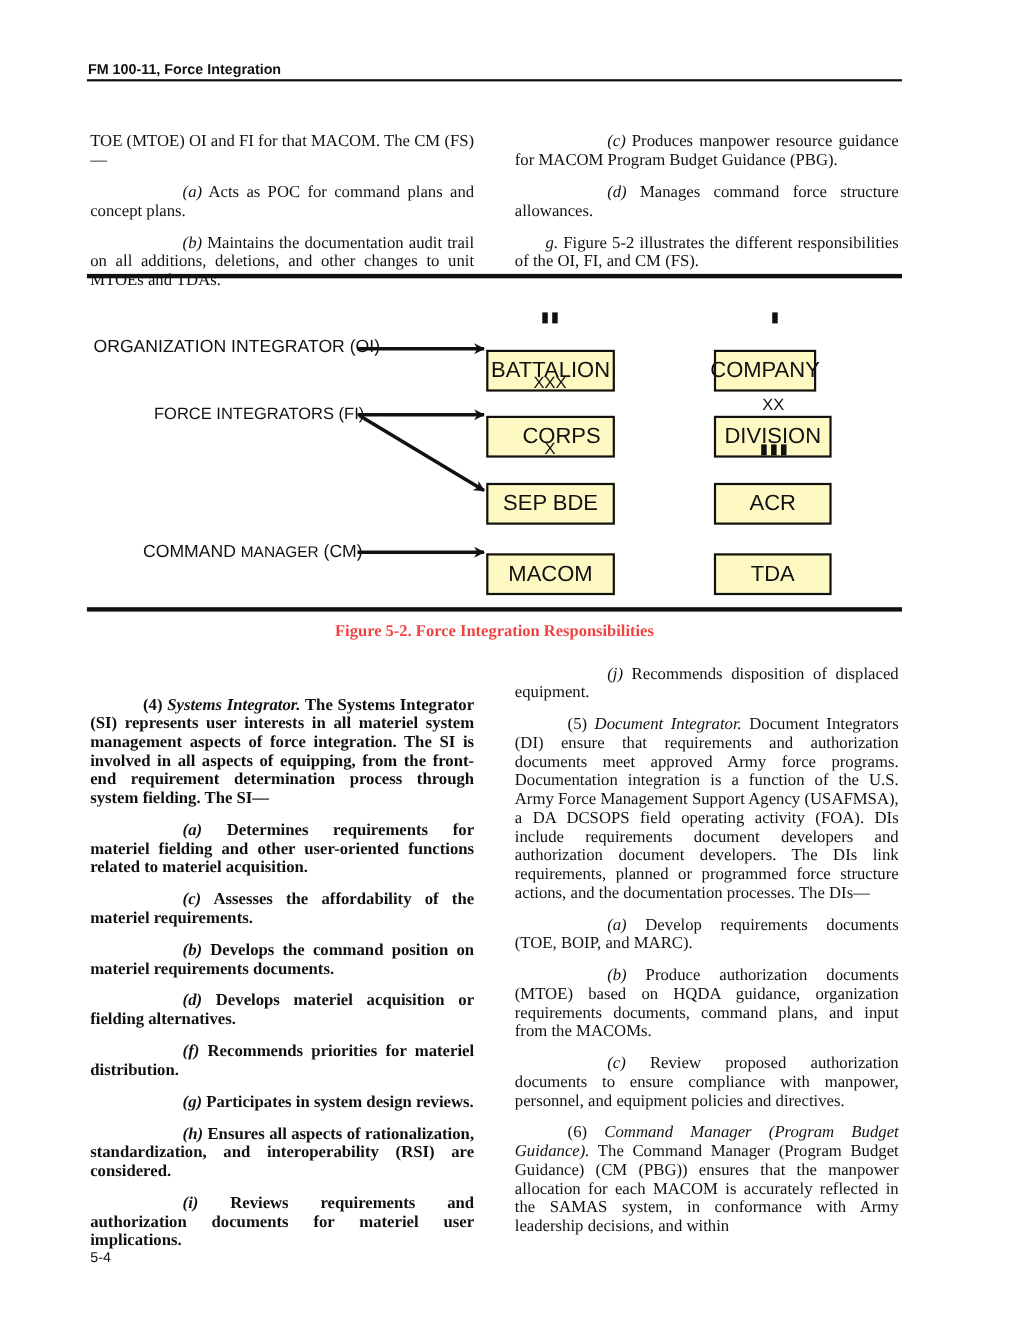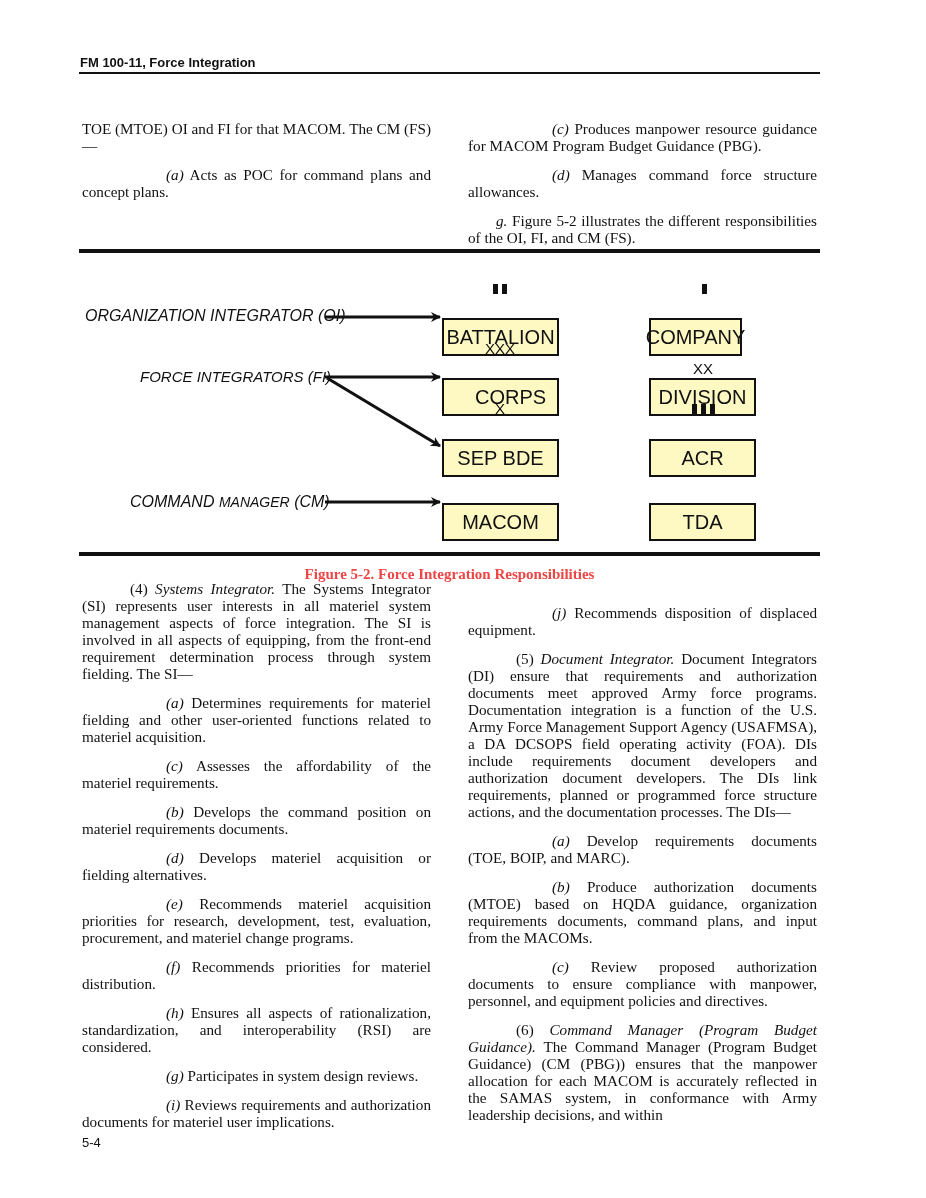--- a/index.html
+++ b/index.html
@@ -20,30 +20,29 @@
       font-family: "Liberation Serif", serif; font-size: 15.2px; line-height: 17px; color: #111;
     }
     .col p { margin: 12px 0 4px 0; text-align: justify; }
     .col p.ind { text-indent: 84px; }
     .col p.ind-g { text-indent: 28px; }
     .col p.ind-n { text-indent: 48px; }
     .col-left { left: 82px; }
     .col-right { left: 468px; }
     .top-l { top: 108px; }
     .top-r { top: 108px; }
-    .bot-l { top: 568px; }
+    .bot-l { top: 620px; font-weight: bold; }
     .bot-r { top: 592px; }
     .col em { font-style: italic; }
 
     .figure { position: absolute; left: 79px; top: 256px; width: 741px; height: 294px; }
     .fig-svg { position: absolute; left: 0; top: 0; }
     .fig-label {
       position: absolute; font-family: "Liberation Sans", sans-serif; font-size: 16px; color: #111;
       white-space: nowrap;
-      font-style: italic;
     }
     .fig-label .small { font-size: 14px; }
     .box {
       position: absolute; border: 2px solid #111; box-sizing: border-box; background: #fef9c3;
       font-family: "Liberation Sans", sans-serif; font-size: 20px; color: #111;
       display: flex; align-items: center; justify-content: center; margin-top: 20px;
     }
     .echelon {
       position: absolute; font-family: "Liberation Sans", sans-serif; font-size: 15px; color: #111;
       text-align: center; width: 116px;
@@ -64,20 +63,21 @@
 <body>
 
 <div class="page">
 
   <div class="running-head">FM 100-11, Force Integration</div>
   <div class="rule head"></div>
 
   <div class="col col-left top-l">
     <p><span>TOE (MTOE) OI and FI for that MACOM. The CM (FS)—</span></p>
     <p class="ind"><em>(a)</em><span> Acts as POC for command plans and concept plans.</span></p>
+    <p class="ind"><em>(b)</em><span> Maintains the documentation audit trail on all additions, deletions, and other changes to unit MTOEs and TDAs.</span></p>
   </div>
 
   <div class="col col-right top-r">
     <p class="ind"><em>(c)</em><span> Produces manpower resource guidance for MACOM Program Budget Guidance (PBG).</span></p>
     <p class="ind"><em>(d)</em><span> Manages command force structure allowances.</span></p>
     <p class="ind-g"><em>g.</em><span> Figure 5-2 illustrates the different responsibilities of the OI, FI, and CM (FS).</span></p>
   </div>
 
   <div class="rule fig-top"></div>
 
@@ -130,24 +130,23 @@
 
   <div class="rule fig-bottom"></div>
   <div class="caption">Figure 5-2. Force Integration Responsibilities</div>
 
   <div class="col col-left bot-l">
     <p class="ind-n"><span>(4)</span><em> Systems Integrator.</em><span> The Systems Integrator (SI) represents user interests in all materiel system management aspects of force integration. The SI is involved in all aspects of equipping, from the front-end requirement determination process through system fielding. The SI—</span></p>
     <p class="ind"><em>(a)</em><span> Determines requirements for materiel fielding and other user-oriented functions related to materiel acquisition.</span></p>
     <p class="ind"><em>(c)</em><span> Assesses the affordability of the materiel requirements.</span></p>
     <p class="ind"><em>(b)</em><span> Develops the command position on materiel requirements documents.</span></p>
     <p class="ind"><em>(d)</em><span> Develops materiel acquisition or fielding alternatives.</span></p>
-    <p class="ind"><em>(e)</em><span> Recommends materiel acquisition priorities for research, development, test, evaluation, procurement, and materiel change programs.</span></p>
     <p class="ind"><em>(f)</em><span> Recommends priorities for materiel distribution.</span></p>
+    <p class="ind"><em>(g)</em><span> Participates in system design reviews.</span></p>
     <p class="ind"><em>(h)</em><span> Ensures all aspects of rationalization, standardization, and interoperability (RSI) are considered.</span></p>
-    <p class="ind"><em>(g)</em><span> Participates in system design reviews.</span></p>
     <p class="ind"><em>(i)</em><span> Reviews requirements and authorization documents for materiel user implications.</span></p>
   </div>
 
   <div class="col col-right bot-r">
     <p class="ind"><em>(j)</em><span> Recommends disposition of displaced equipment.</span></p>
     <p class="ind-n"><span>(5)</span><em> Document Integrator.</em><span> Document Integrators (DI) ensure that requirements and authorization documents meet approved Army force programs. Documentation integration is a function of the U.S. Army Force Management Support Agency (USAFMSA), a DA DCSOPS field operating activity (FOA). DIs include requirements document developers and authorization document developers. The DIs link requirements, planned or programmed force structure actions, and the documentation processes. The DIs—</span></p>
     <p class="ind"><em>(a)</em><span> Develop requirements documents (TOE, BOIP, and MARC).</span></p>
     <p class="ind"><em>(b)</em><span> Produce authorization documents (MTOE) based on HQDA guidance, organization requirements documents, command plans, and input from the MACOMs.</span></p>
     <p class="ind"><em>(c)</em><span> Review proposed authorization documents to ensure compliance with manpower, personnel, and equipment policies and directives.</span></p>
     <p class="ind-n"><span>(6)</span><em> Command Manager (Program Budget Guidance).</em><span> The Command Manager (Program Budget Guidance) (CM (PBG)) ensures that the manpower allocation for each MACOM is accurately reflected in the SAMAS system, in conformance with Army leadership decisions, and within</span></p>

